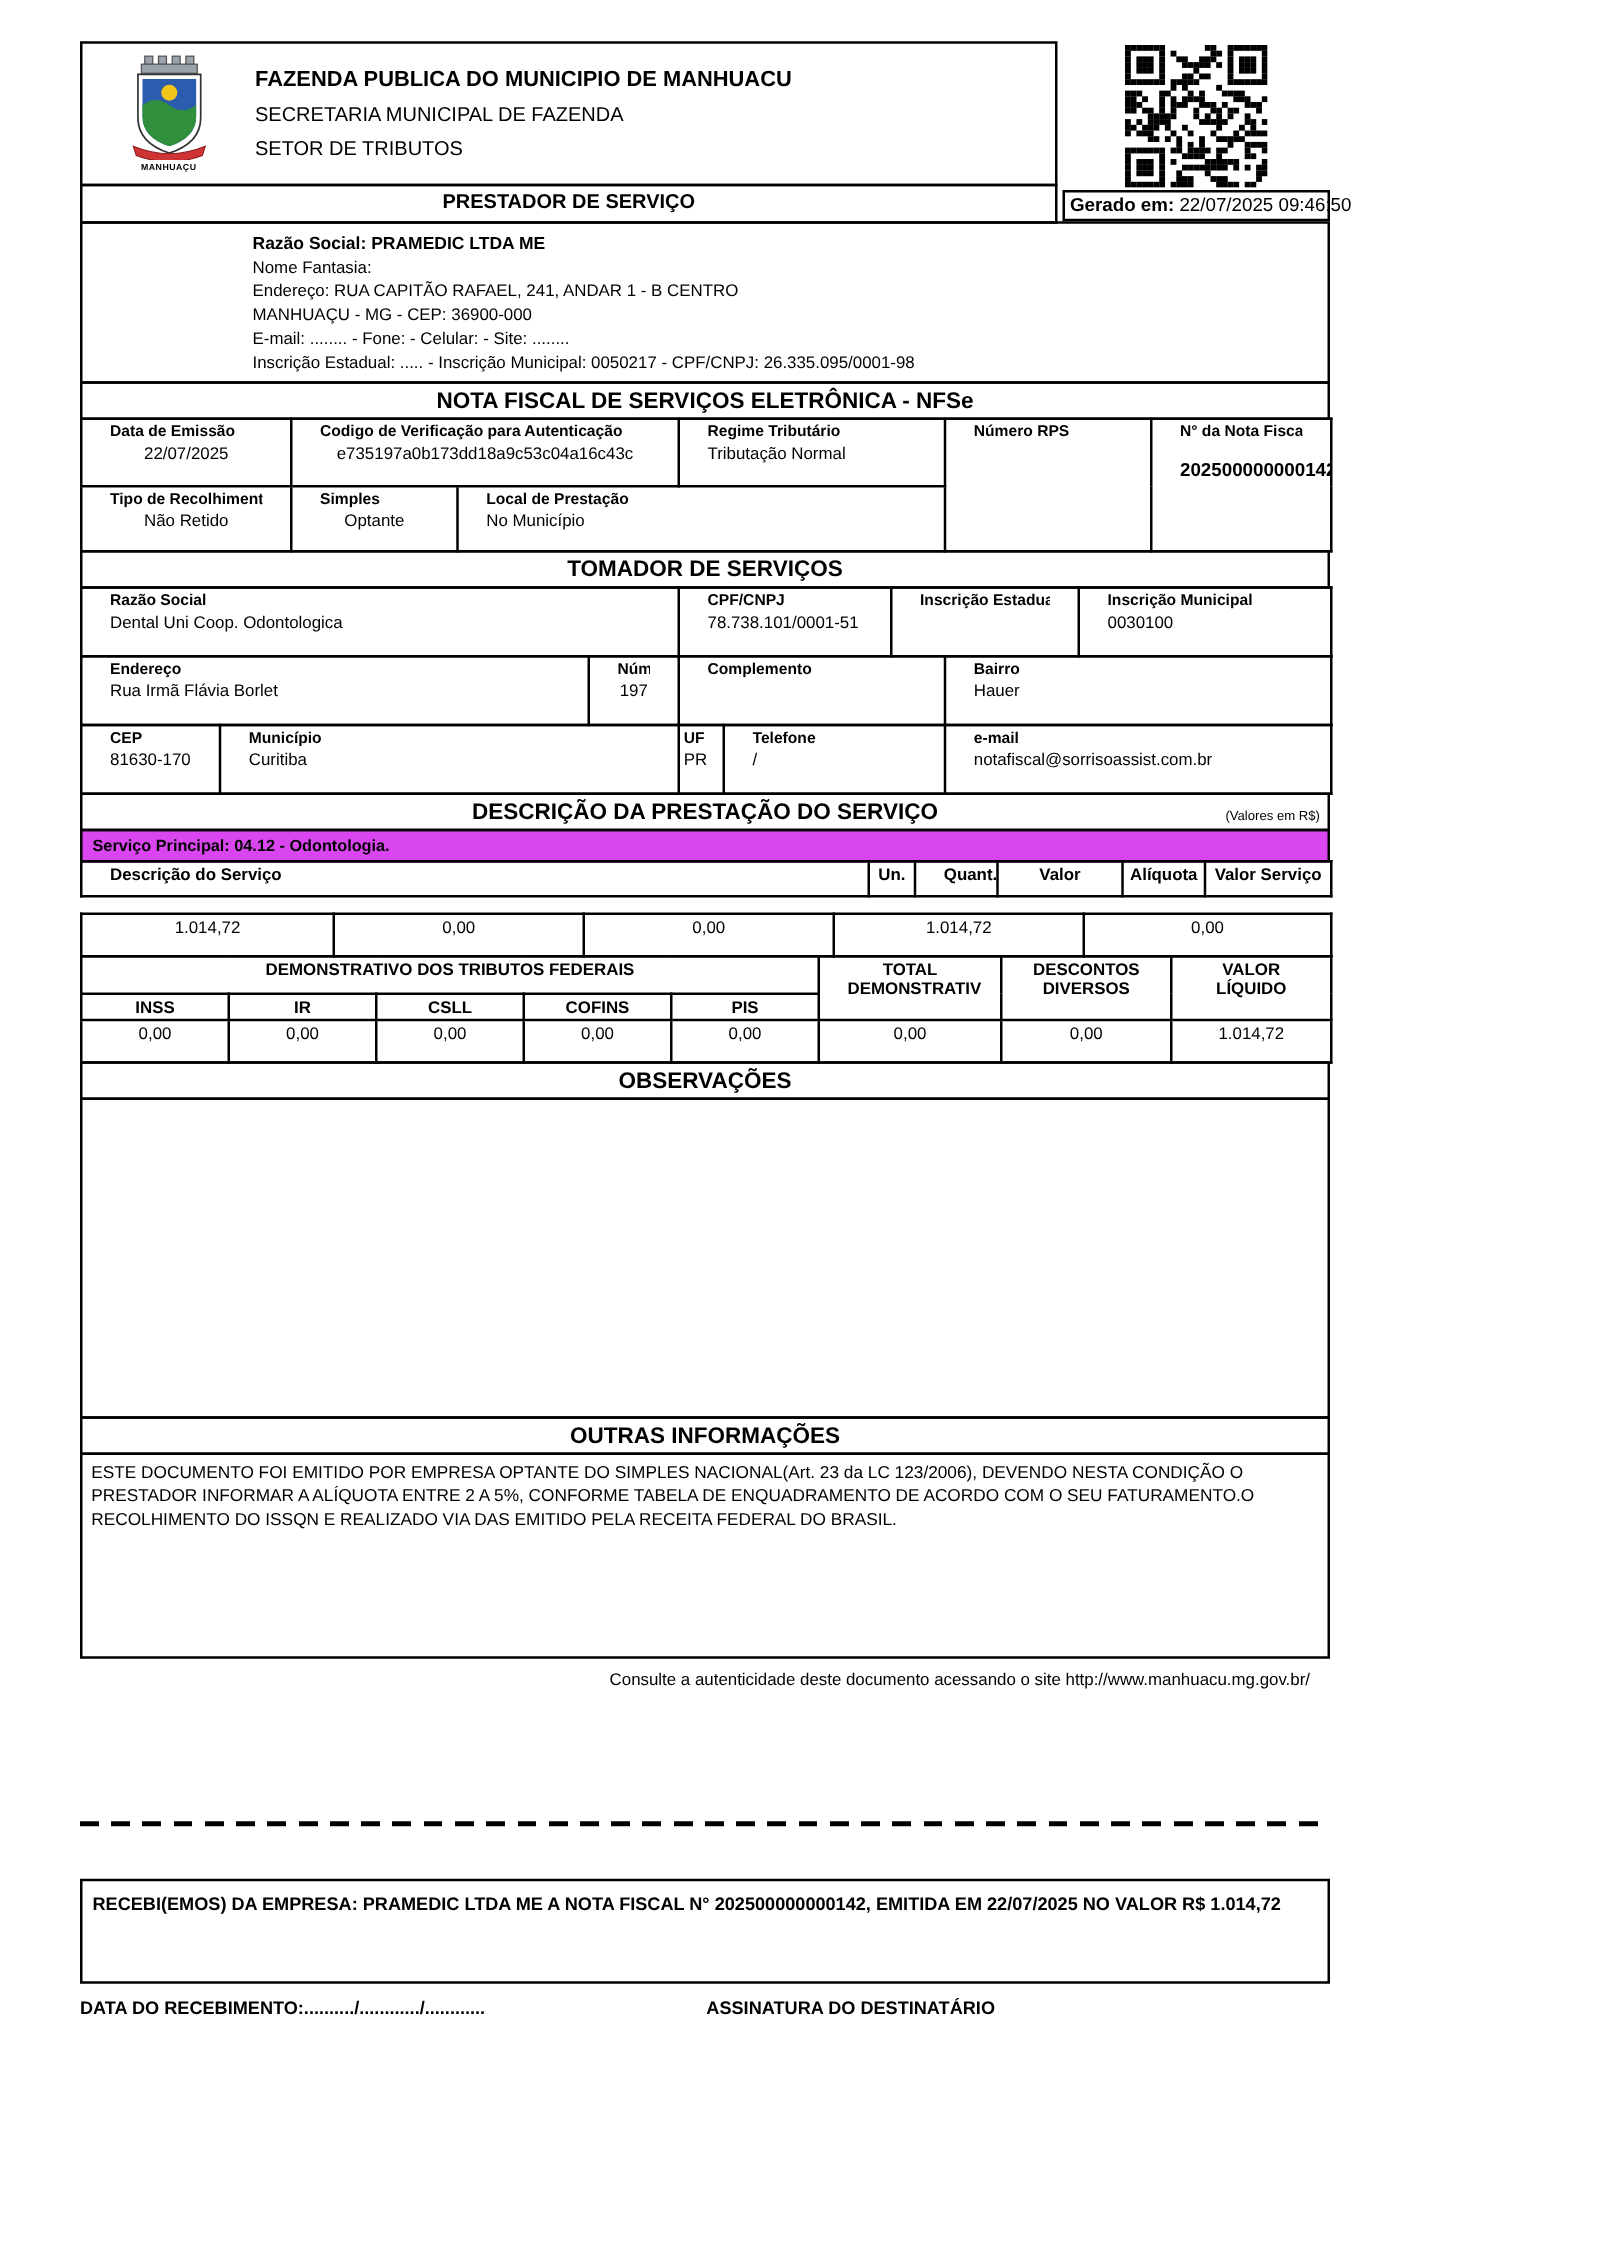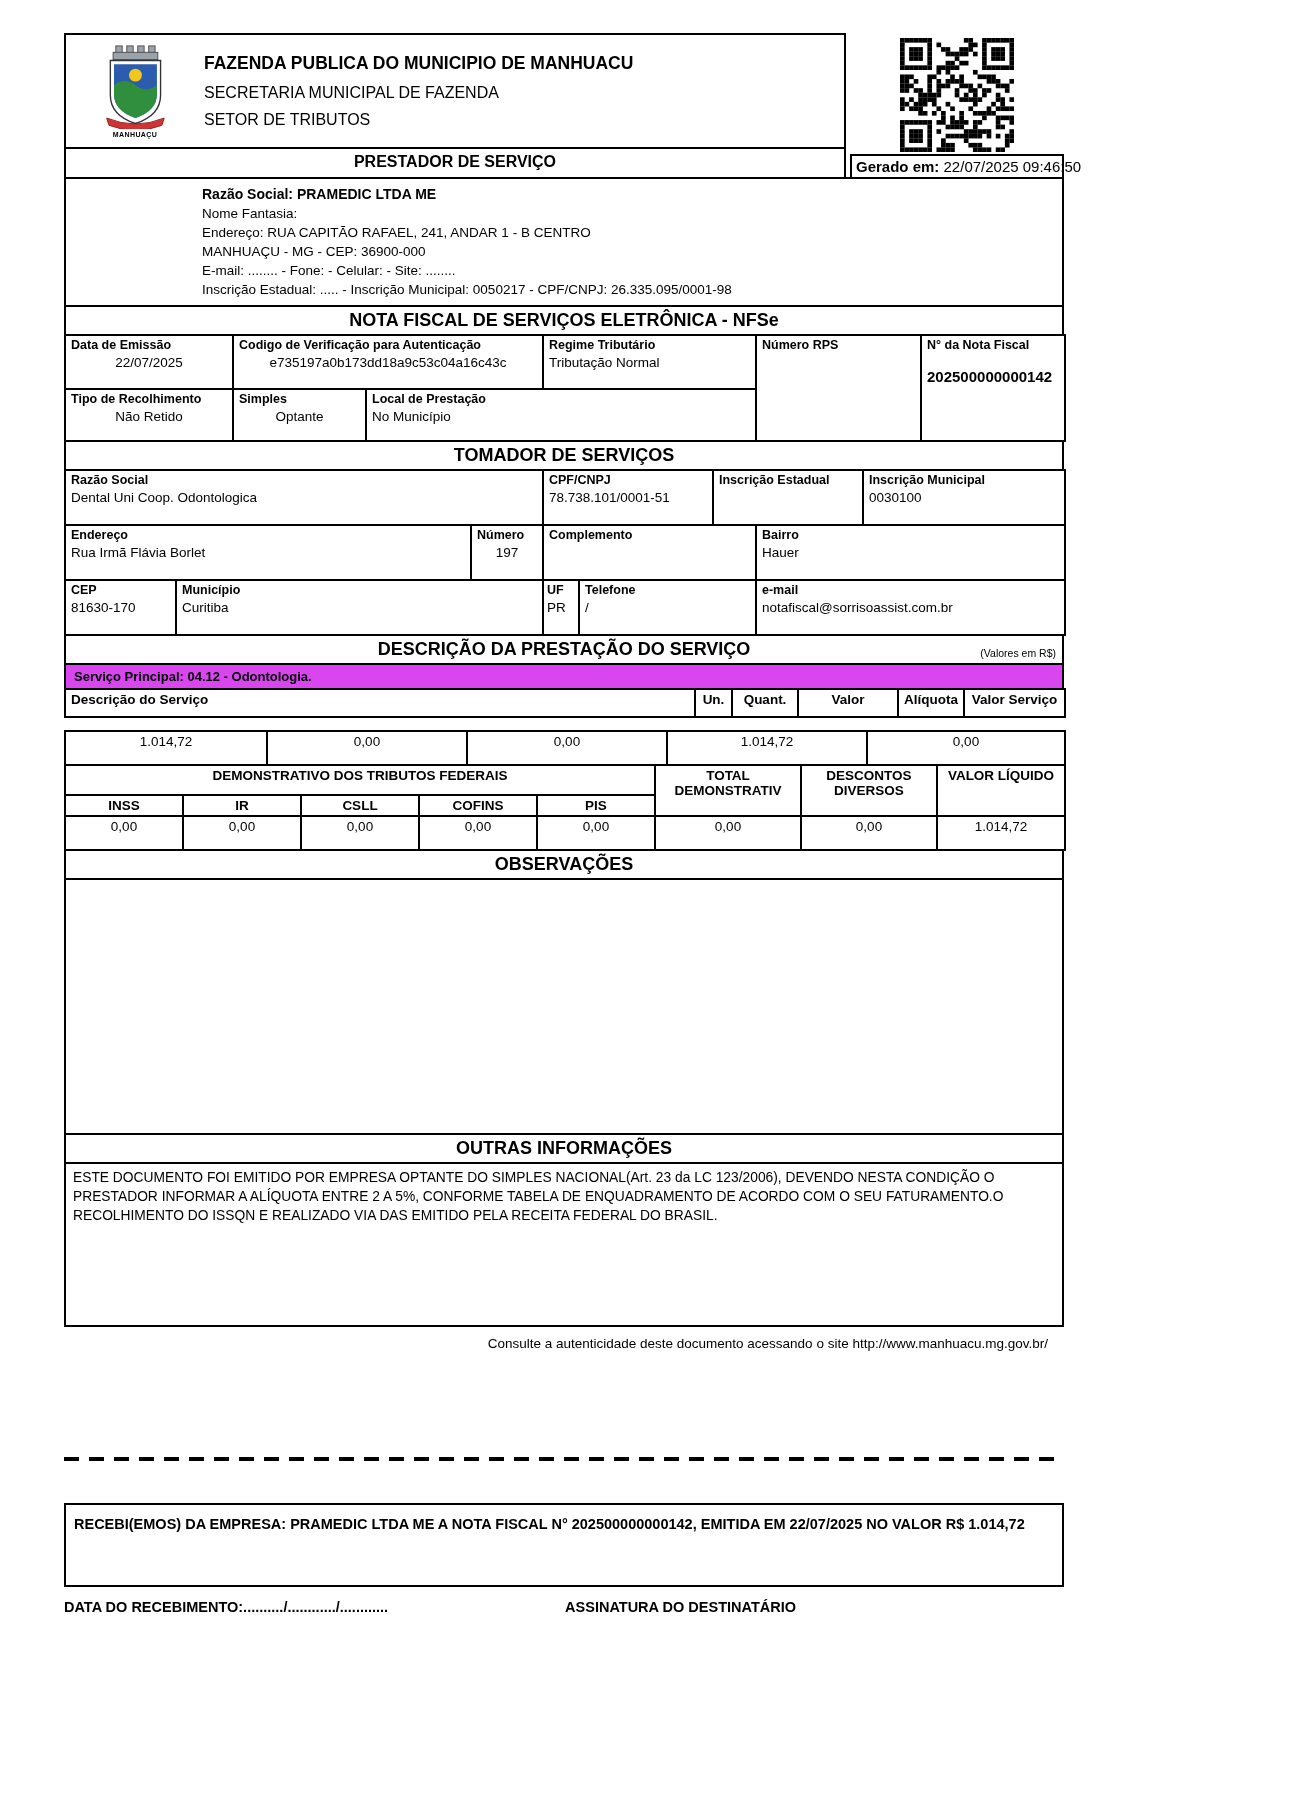--- a/index.html
+++ b/index.html
@@ -1,41 +1,41 @@
 <!DOCTYPE html>
 <html><head>
 <meta charset="utf-8">
 <style>
   html,body{margin:0;padding:0;}
   body{width:1290px;height:1798px;background:#ffffff;font-family:"Liberation Sans",sans-serif;color:#000;position:relative;}
   .doc{position:absolute;left:64px;top:33px;width:1000px;}
   .b{font-weight:bold;}
   
-  .row-top{display:flex;align-items:flex-end;}
+  .row-top{display:flex;align-items:center;}
   .col-left{width:782px;}
   .col-right{width:214px;margin-left:4px;}
   .header-box{border:2px solid #000;height:112px;display:flex;align-items:center;}
   .logo-wrap{margin-left:33px;width:72px;text-align:center;flex-shrink:0;}
   .logo-caption{font-size:7px;font-weight:bold;letter-spacing:.4px;margin-top:-2px;}
   .header-text{margin-left:33px;}
   .ht1{font-size:17.5px;font-weight:bold;margin-bottom:10px;}
   .ht2{font-size:16px;margin-bottom:9px;}
   .ht2:last-child{margin-bottom:0;}
   .prestador-bar{border:2px solid #000;margin-top:-2px;height:28px;line-height:25px;text-align:center;font-weight:bold;font-size:16px;}
   .qr-box{width:114px;height:114px;margin:0 auto;display:block;}
   .gerado-box{border:2px solid #000;margin-top:2px;font-size:15px;padding:2px 4px;white-space:nowrap;}
   
   .prest-details{border:2px solid #000;margin-top:-2px;padding:6px 8px 6px 136px;font-size:13.5px;line-height:19px;}
   .prest-strong{font-weight:bold;font-size:14px;}
   
   .title-bar{border:2px solid #000;margin-top:-2px;text-align:center;font-weight:bold;font-size:18px;padding:3px 0;position:relative;}
   .valores-em{position:absolute;right:6px;bottom:4px;font-size:10.5px;font-weight:normal;}
   
   table.grid{border-collapse:collapse;width:1000px;table-layout:fixed;margin-top:-2px;}
-  .grid td{border:2px solid #000;padding:2px 5px;vertical-align:top;font-size:13.5px;overflow:hidden;}
+  .grid td{border:2px solid #000;padding:2px 22px;vertical-align:top;font-size:13.5px;overflow:hidden;}
   .lbl{font-weight:bold;font-size:12.5px;white-space:nowrap;overflow:hidden;}
   .val{padding-top:3px;}
   .tc{text-align:center;}
   .trr{text-align:right;padding-right:10px;}
   td.h48{height:48px;}
   td.h46{height:46px;}
   td.h49{height:49px;}
   .nota-val{font-weight:bold;font-size:15px;margin-top:16px;}
   .principal-bar{border:2px solid #000;margin-top:-2px;background:#d946ef;font-weight:bold;font-size:13px;padding:4px 8px;}
   .head-cell{font-weight:bold;font-size:13px;vertical-align:middle;height:22px;}

